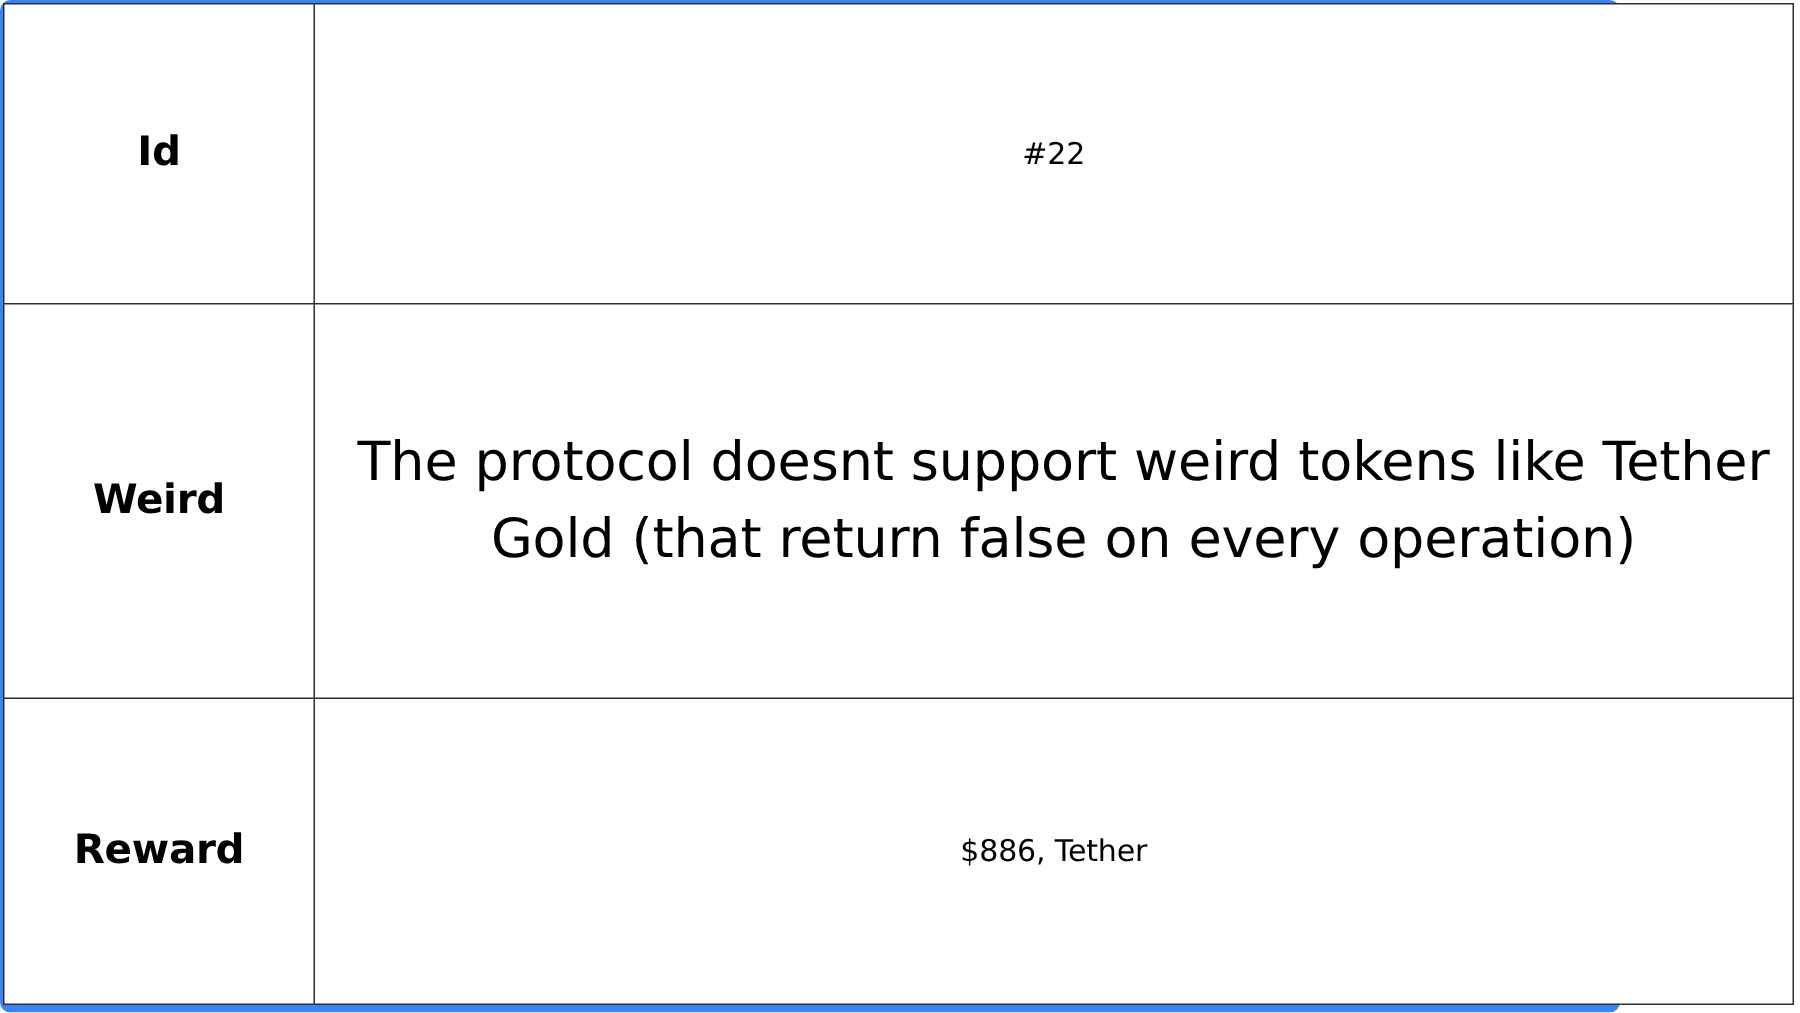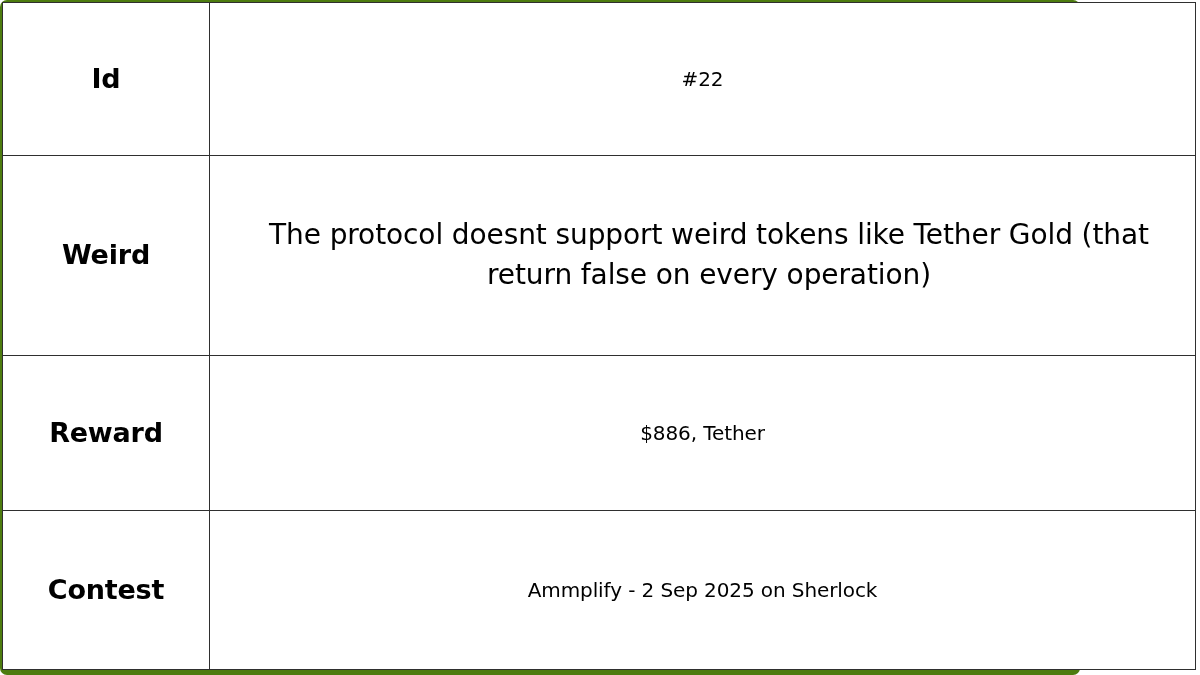--- a/index.html
+++ b/index.html
@@ -13,21 +13,21 @@
     height: 675px;
     overflow: hidden;
     font-family: "DejaVu Sans", "Liberation Sans", sans-serif;
     color: #000000;
   }
 
   .page {
     position: relative;
     width: 1080px;
     height: 675px;
-    background: #4d7c0f;
+    background: #3b82f6;
     box-sizing: border-box;
     border-radius: 7px;
   }
 
   .summary-table {
     position: absolute;
     left: 2px;
     top: 2px;
     width: 1194px;
     height: 668px;
@@ -56,21 +56,21 @@
   }
 
   .cell-value {
     font-weight: 400;
     font-size: 20px;
     line-height: 1.32;
     letter-spacing: -0.1px;
   }
 
   .cell-value.value-title {
-    font-size: 28px;
+    font-size: 36px;
     line-height: 1.42;
     padding-left: 22px;
     padding-right: 9px;
   }
 
   
   .row-id      { height: 103px; }
   .row-title   { height: 135px; }
   .row-reward  { height: 105px; padding-left: 36px; }
   .row-contest { height: 107px; }
@@ -93,23 +93,19 @@
       <tr class="row-title">
         <td class="col-label cell-label">Weird</td>
         <td class="cell-value value-title">The protocol doesnt support weird tokens like Tether Gold (that return false on every operation)</td>
       </tr>
 
       <tr class="row-reward">
         <td class="col-label cell-label">Reward</td>
         <td class="cell-value">$886, Tether</td>
       </tr>
 
-      <tr class="row-contest">
-        <td class="col-label cell-label">Contest</td>
-        <td class="cell-value">Ammplify - 2 Sep 2025 on Sherlock</td>
-      </tr>
 
 
 
     </tbody>
   </table>
 
 </div>
 
 </body></html>

